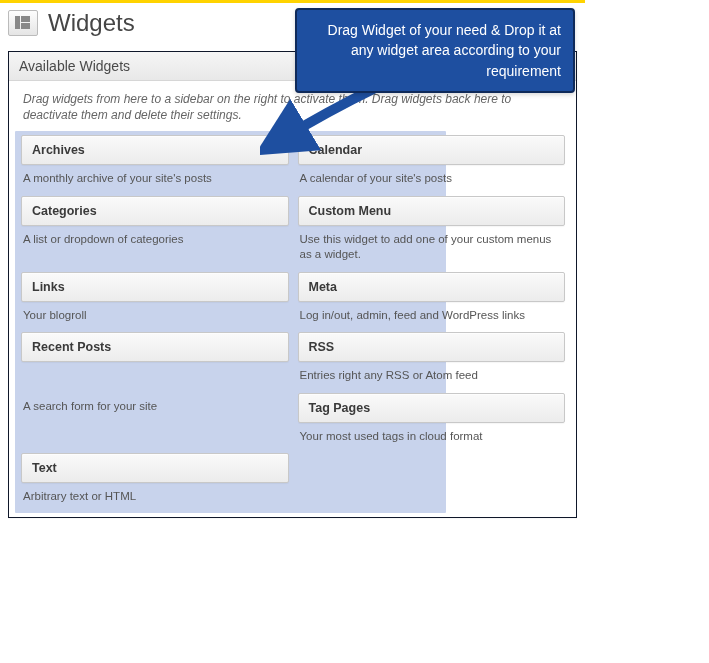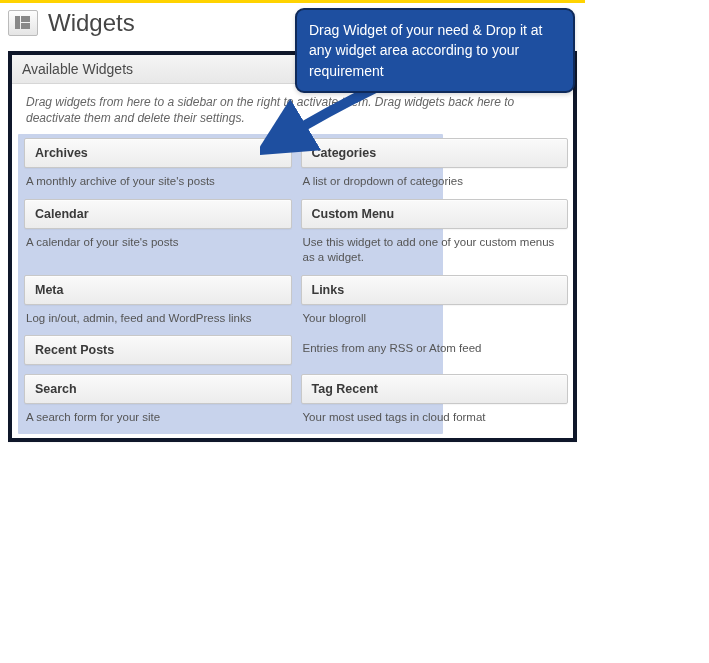--- a/index.html
+++ b/index.html
@@ -51,21 +51,21 @@
   .page-icon-inner div:nth-child(1){ grid-column:1; grid-row:1/3;}
   .page-icon-inner div:nth-child(2){ grid-column:2; grid-row:1;}
   .page-icon-inner div:nth-child(3){ grid-column:2; grid-row:2;}
   .page-title {
     font-size: 24px;
     color: #464646;
     font-weight: 400;
   }
   .panel {
     margin: 0 8px 8px 8px;
-    border: 4px solid #0f172a;
+    border: 1px solid #0f172a;
     background: #fff;
     box-shadow: 0 1px 1px rgba(0,0,0,0.03);
   }
   .panel-header {
     background: linear-gradient(#f5f5f5,#e8e8e8);
     border-bottom: 1px solid #d6d6d6;
     padding: 6px 10px;
     font-size: 14px;
     color: #4a4a4a;
     font-weight: 500;
@@ -121,27 +121,28 @@
   }
   
   .callout {
     position: absolute;
     top: 8px;
     right: 10px;
     width: 252px;
     background: #1e4fa0;
     color: #fff;
     border: 2px solid #0f2a5a;
-    border-radius: 9px;
+    border-radius: 4px;
     padding: 10px 12px;
     font-family: "Segoe UI", Arial, sans-serif;
     font-size: 14px;
     line-height: 1.45;
     box-shadow: 0 2px 4px rgba(0,0,0,0.15);
     z-index: 50;
+    text-align: right;
   }
   .arrow-svg {
     position: absolute;
     top: 40px;
     left: 260px;
     width: 210px;
     height: 120px;
     z-index: 40;
     pointer-events: none;
   }
@@ -169,52 +170,56 @@
 
     <div class="widget-holder">
       <div class="highlight-overlay"></div>
       <div class="widget-grid">
 
         <div class="widget">
           <div class="widget-title">Archives</div>
           <div class="widget-desc">A monthly archive of your site's posts</div>
         </div>
         <div class="widget">
+          <div class="widget-title">Calendar</div>
+          <div class="widget-desc">A calendar of your site's posts</div>
+        </div>
+        <div class="widget">
           <div class="widget-title">Categories</div>
           <div class="widget-desc">A list or dropdown of categories</div>
         </div>
         <div class="widget">
-          <div class="widget-title">Calendar</div>
-          <div class="widget-desc">A calendar of your site's posts</div>
-        </div>
-        <div class="widget">
           <div class="widget-title">Custom Menu</div>
           <div class="widget-desc">Use this widget to add one of your custom menus as a widget.</div>
         </div>
         <div class="widget">
+          <div class="widget-title">Links</div>
+          <div class="widget-desc">Your blogroll</div>
+        </div>
+        <div class="widget">
           <div class="widget-title">Meta</div>
           <div class="widget-desc">Log in/out, admin, feed and WordPress links</div>
         </div>
         <div class="widget">
-          <div class="widget-title">Links</div>
-          <div class="widget-desc">Your blogroll</div>
-        </div>
-        <div class="widget">
           <div class="widget-title">Recent Posts</div>
         </div>
         <div class="widget">
-          <div class="widget-desc">Entries from any RSS or Atom feed</div>
-        </div>
-        <div class="widget">
-          <div class="widget-title">Search</div>
+          <div class="widget-title">RSS</div>
+          <div class="widget-desc">Entries right any RSS or Atom feed</div>
+        </div>
+        <div class="widget">
           <div class="widget-desc">A search form for your site</div>
         </div>
         <div class="widget">
-          <div class="widget-title">Tag Recent</div>
+          <div class="widget-title">Tag Pages</div>
           <div class="widget-desc">Your most used tags in cloud format</div>
+        </div>
+        <div class="widget">
+          <div class="widget-title">Text</div>
+          <div class="widget-desc">Arbitrary text or HTML</div>
         </div>
 
       </div>
     </div>
   </div>
 
   <div class="callout">
     <span>Drag Widget of your need &amp; Drop it at any widget area according to your requirement</span>
   </div>
 

